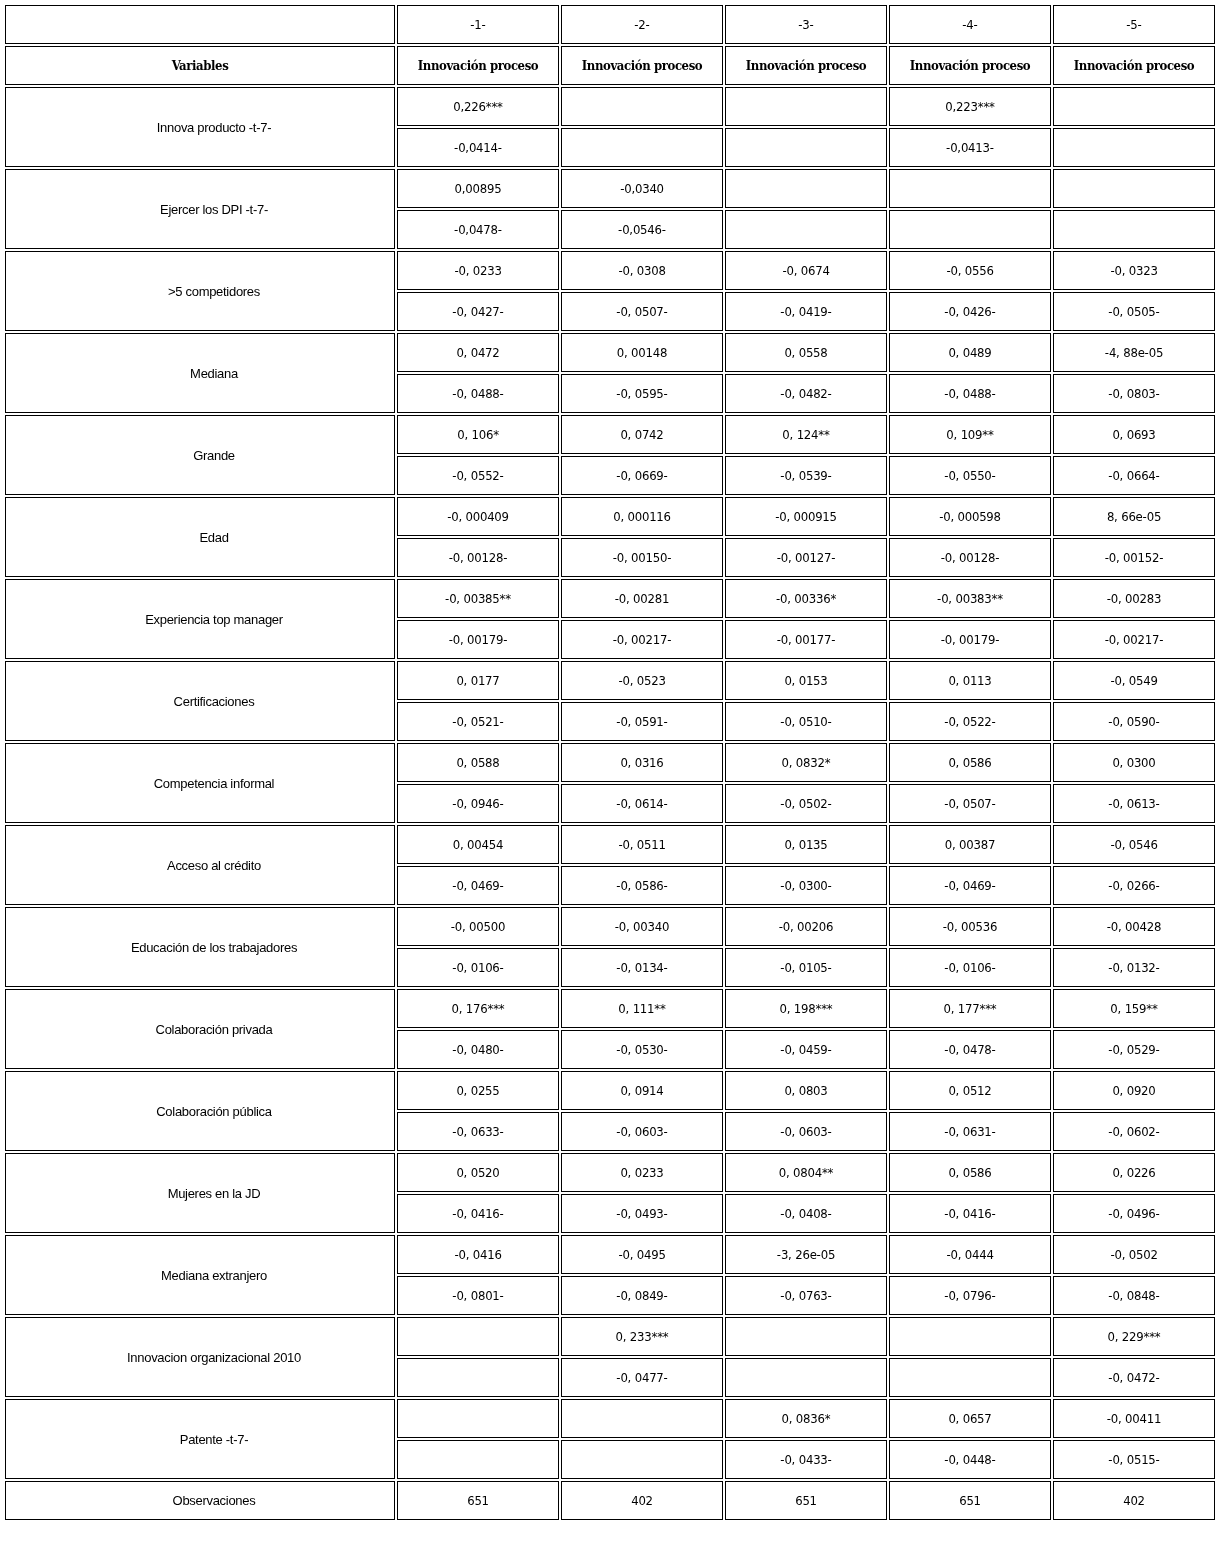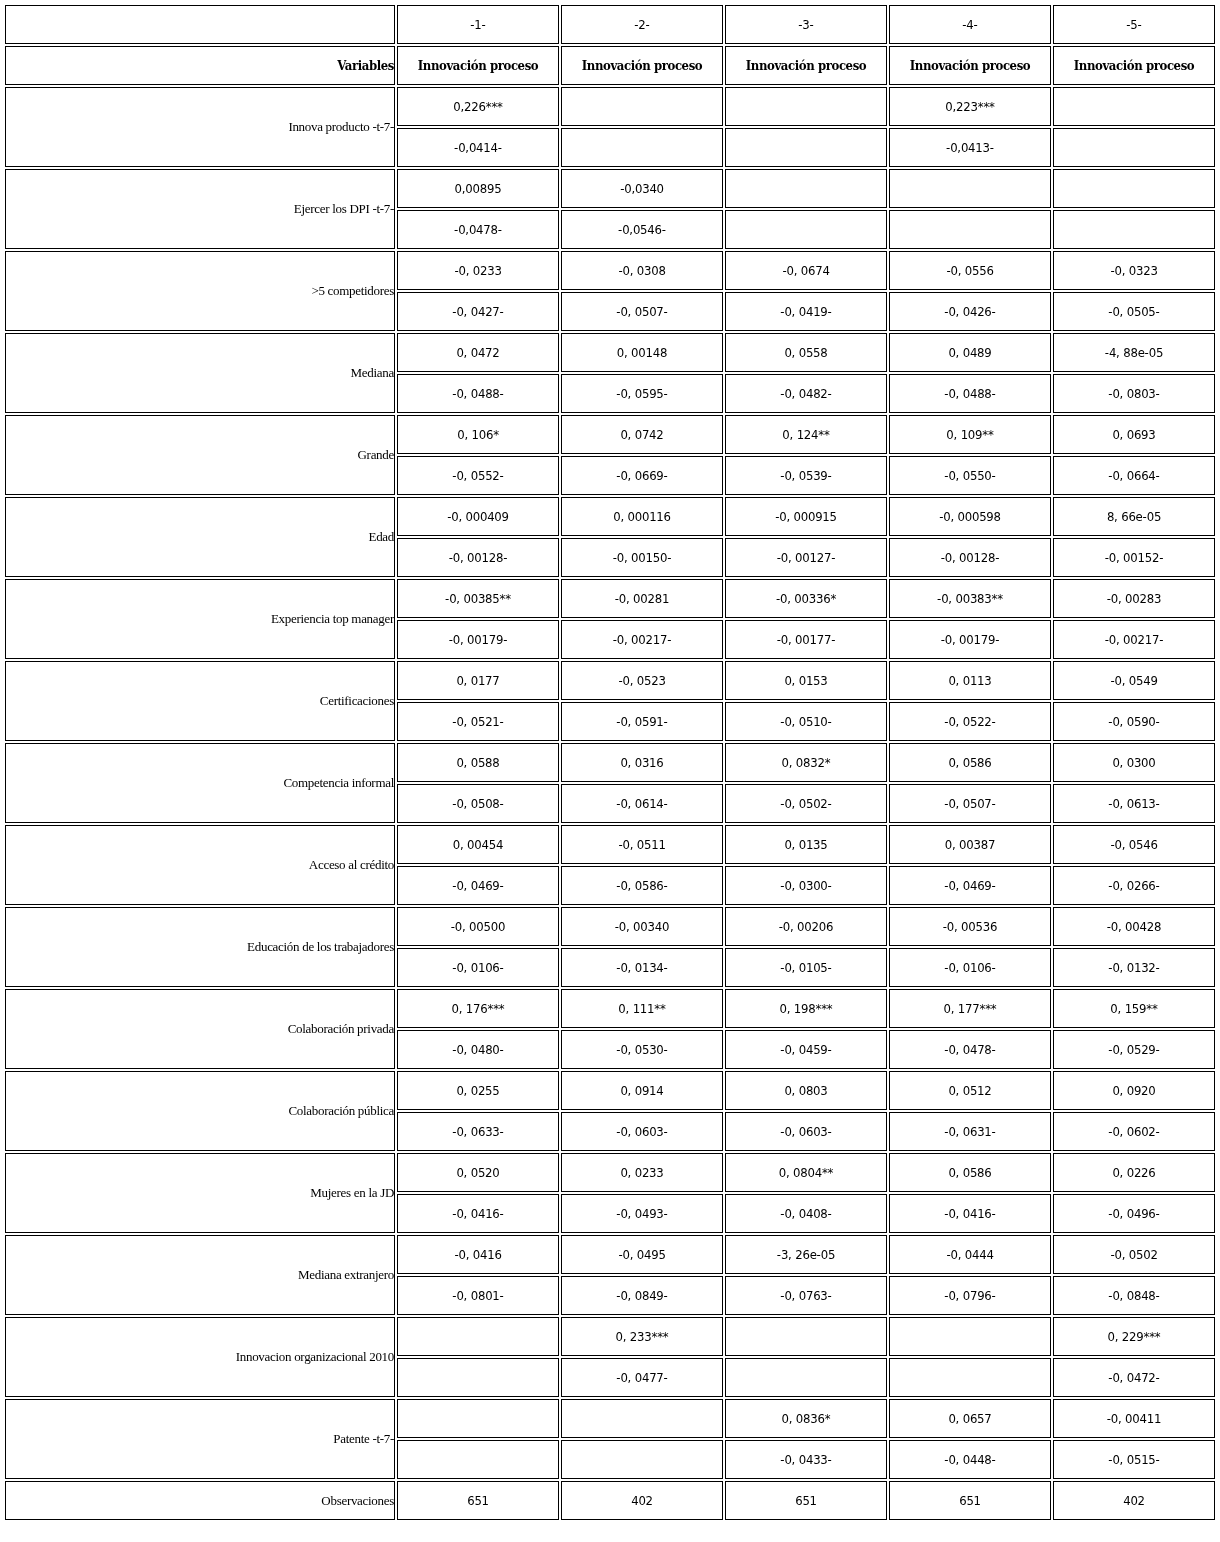--- a/index.html
+++ b/index.html
@@ -30,39 +30,40 @@
     font-size: 13px;
     text-align: center;
     vertical-align: middle;
     white-space: nowrap;
     font-family: "DejaVu Sans", "Liberation Sans", sans-serif;
     font-stretch: condensed;
     letter-spacing: -0.2px;
   }
   table.reg td.label {
     width: 390px;
-    text-align: right;
+    text-align: center;
     padding-left: 28px;
-    font-family: Liberation Serif, serif;
+    font-family: Liberation Sans, sans-serif;
     font-size: 13px;
     letter-spacing: -0.3px;
   }
   table.reg td.col { width: 162px; }
   table.reg td.hdr {
     font-family: "DejaVu Serif", "Liberation Serif", serif;
     font-weight: bold;
     font-size: 13px;
     letter-spacing: -0.4px;
   }
   table.reg td.num-hdr {
     font-family: "DejaVu Sans", "Liberation Sans", sans-serif;
     font-weight: normal;
     font-size: 13px;
   }
   table.reg td.label-hdr {
+    text-align: center;
     padding-left: 0;
     font-weight: bold;
   }
 </style>
 </head>
 <body>
 
 <table class="reg">
   <tbody id="tbody">
     <tr>
@@ -203,21 +204,21 @@
       </tr>
       <tr>
         <td class="label" rowspan="2">Competencia informal</td>
         <td class="col">0, 0588</td>
         <td class="col">0, 0316</td>
         <td class="col">0, 0832*</td>
         <td class="col">0, 0586</td>
         <td class="col">0, 0300</td>
       </tr>
       <tr>
-        <td class="col">-0, 0508-</td>
+        <td class="col">-0, 0946-</td>
         <td class="col">-0, 0614-</td>
         <td class="col">-0, 0502-</td>
         <td class="col">-0, 0507-</td>
         <td class="col">-0, 0613-</td>
       </tr>
       <tr>
         <td class="label" rowspan="2">Acceso al crédito</td>
         <td class="col">0, 00454</td>
         <td class="col">-0, 0511</td>
         <td class="col">0, 0135</td>

